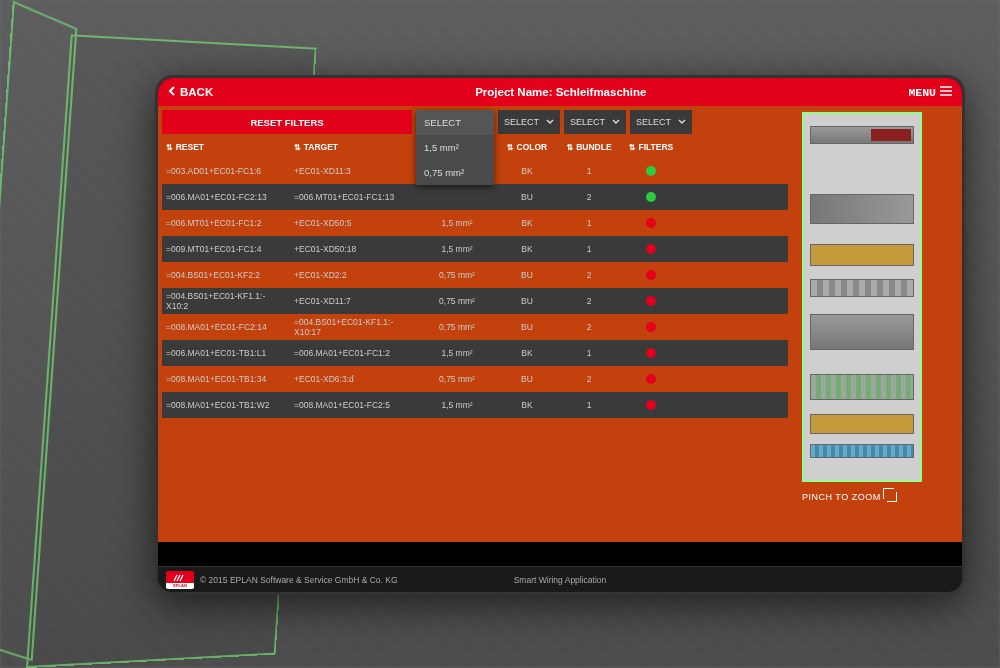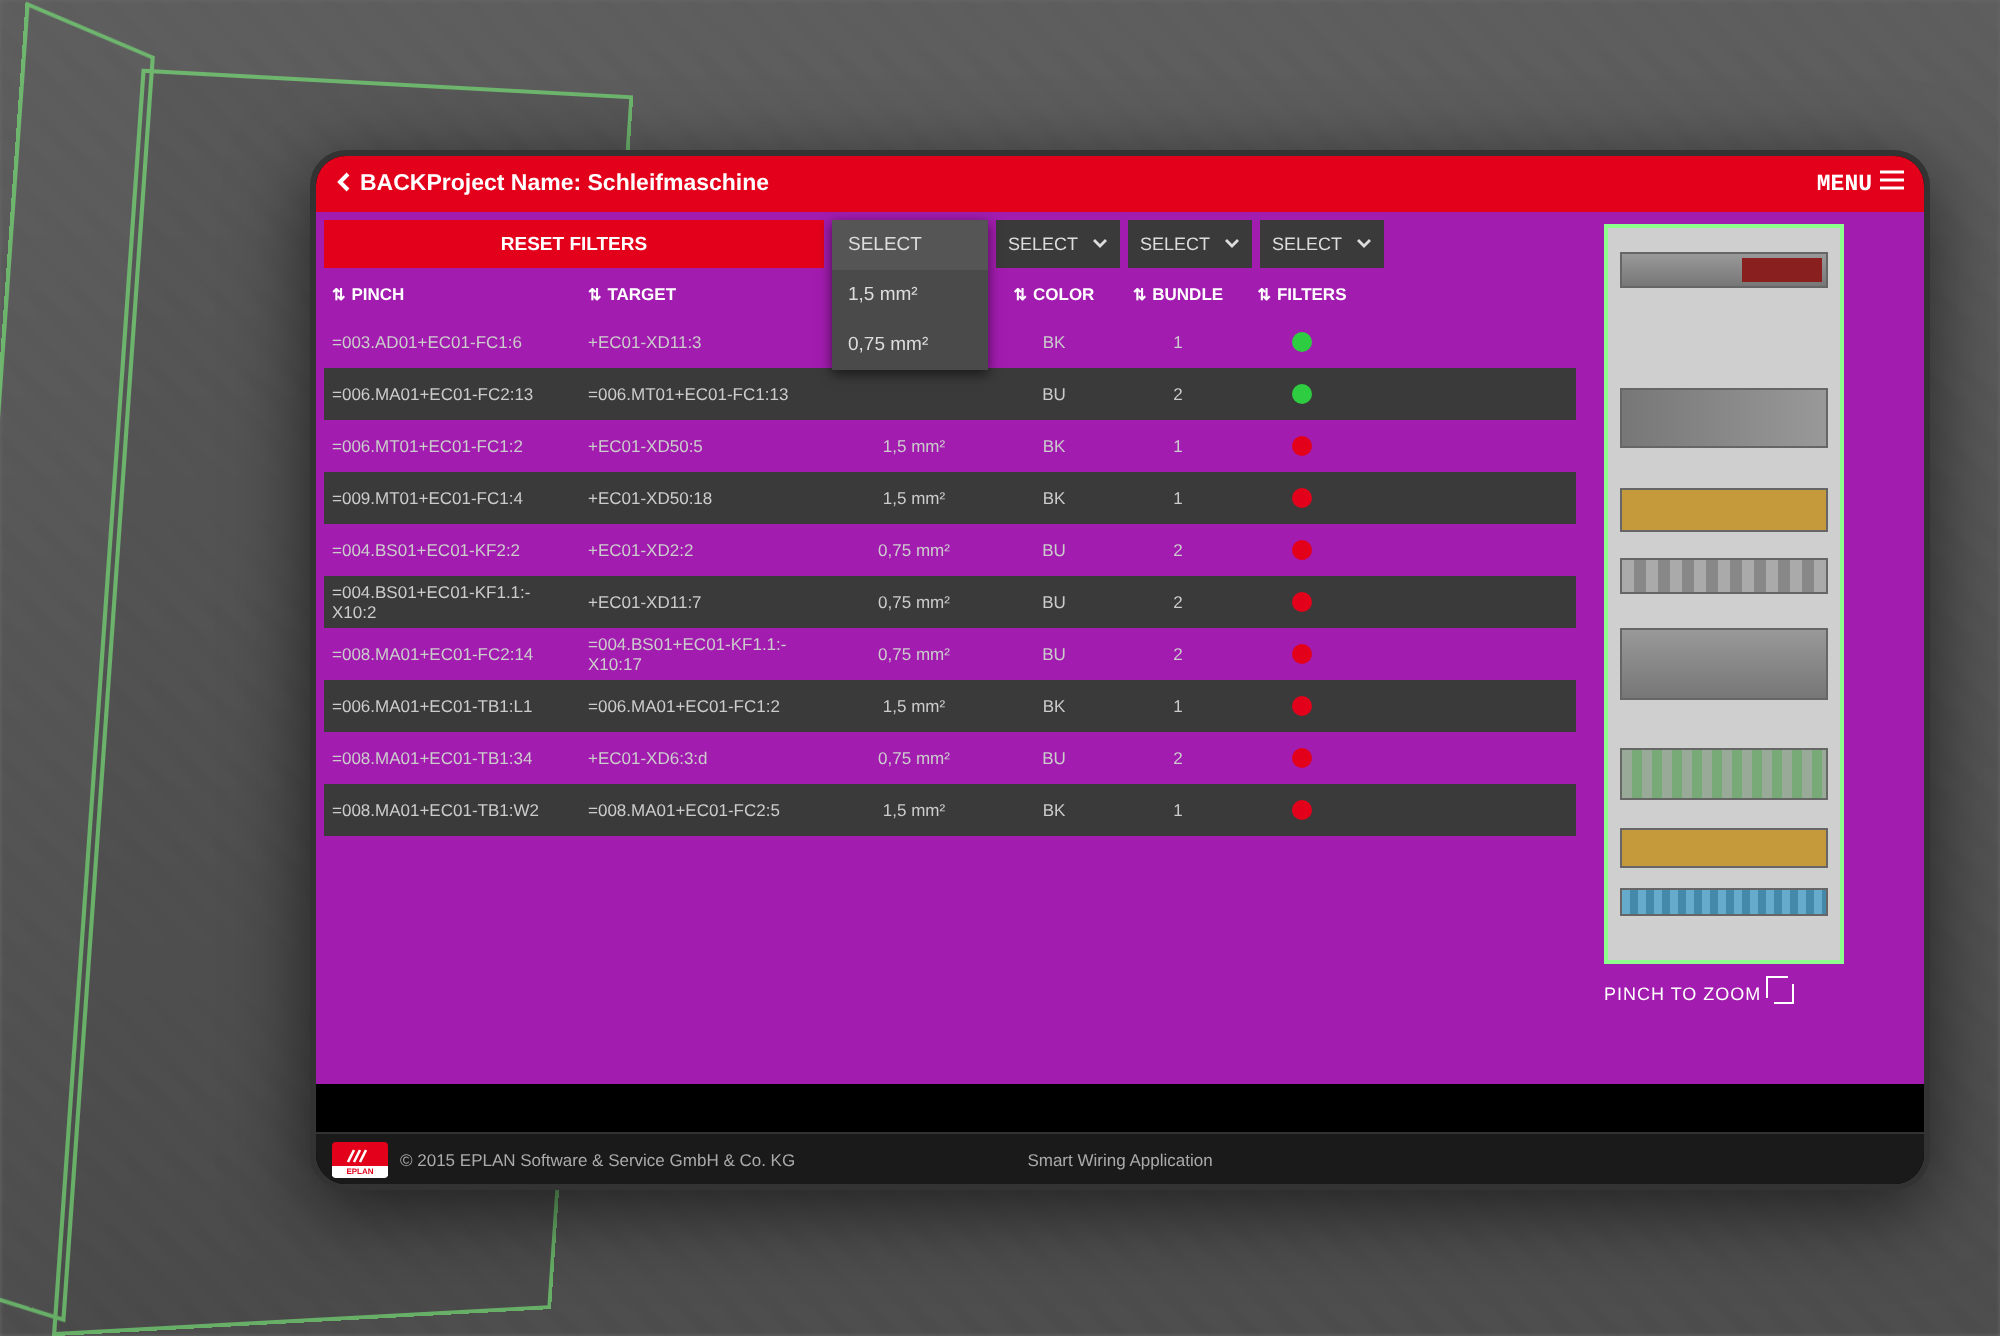--- a/index.html
+++ b/index.html
@@ -47,28 +47,28 @@
 
   
   .header {
     background: #e3001b;
     height: 28px;
     display: flex; align-items: center; justify-content: space-between;
     padding: 0 10px;
     color: #fff; font-size: 11.5px; font-weight: bold;
   }
   .header .back { display: flex; align-items: center; gap: 4px; cursor: pointer; }
-  .header .title { flex: 1; text-align: left; }
+  .header .title { flex: 1; text-align: center; }
   .header .menu { display: flex; align-items: center; gap: 4px; cursor: pointer; font-family: Liberation Mono, monospace; }
 
   
   .content {
     flex: 1;
     display: flex;
-    background: #a21caf;
+    background: #c2410c;
   }
 
   .table-panel {
     flex: 1;
     padding: 4px 4px 0 4px;
     display: flex; flex-direction: column;
     min-width: 0;
   }
 
   
@@ -297,21 +297,21 @@
                 <path d="M1 1 L4 4 L7 1" stroke="#ddd" stroke-width="1.4" fill="none"></path>
               </svg></span>
         </div>
         <div class="filter-spacer"></div>
       </div>
 
       <div class="tbl">
         <div class="thead">
           <div class="th col-src">
             <span class="sort-icon">⇅</span>
-            <span>PINCH</span>
+            <span>RESET</span>
           </div>
           <div class="th col-tgt">
             <span class="sort-icon">⇅</span>
             <span>TARGET</span>
           </div>
           <div class="th col-cs"></div>
           <div class="th col-color">
             <span class="sort-icon">⇅</span>
             <span>COLOR</span>
           </div>

